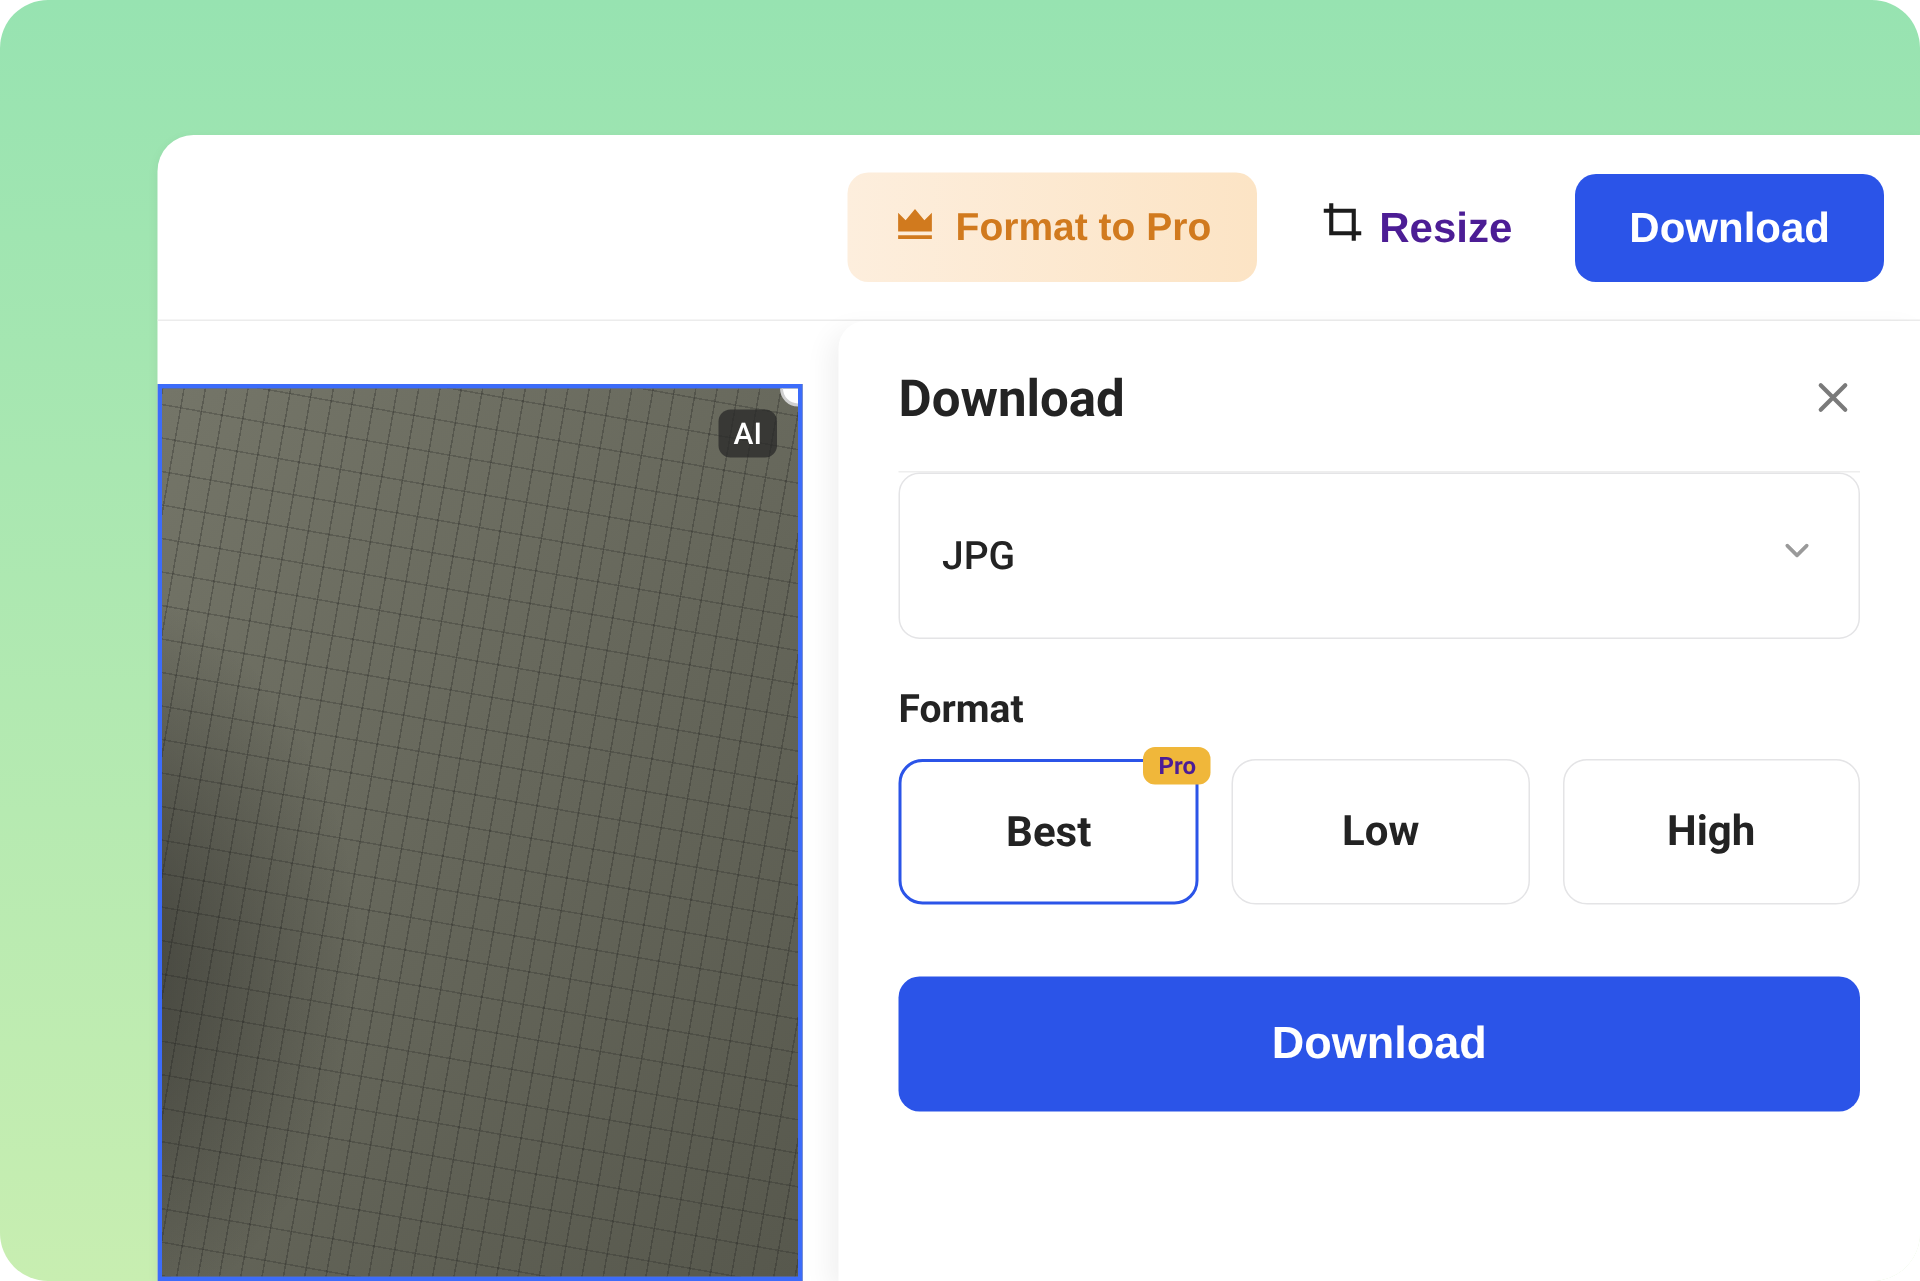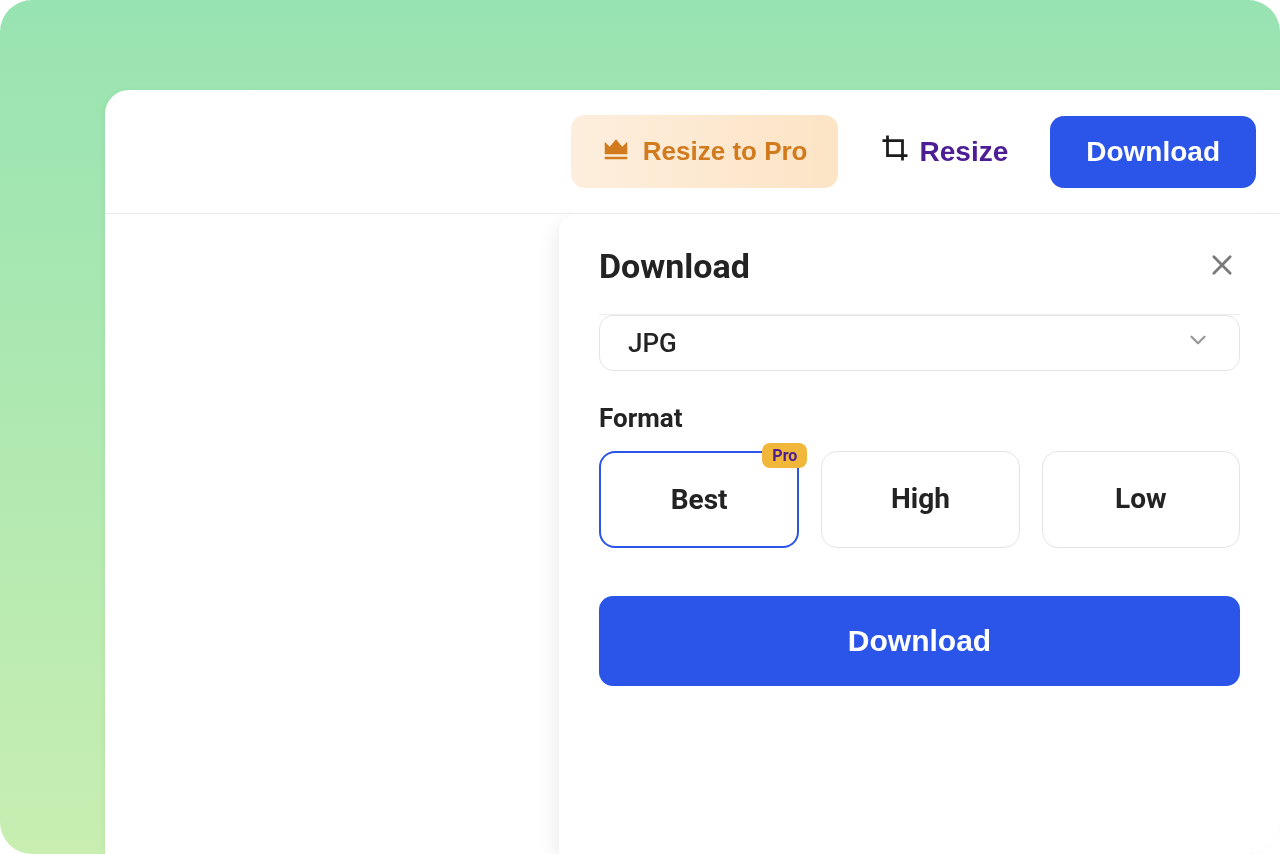--- a/index.html
+++ b/index.html
@@ -159,21 +159,21 @@
       color: #232323;
       margin-top: 32px;
       margin-bottom: 18px;
     }
     .format-select {
       display: flex;
       align-items: center;
       justify-content: space-between;
       border: 1.5px solid #e4e4e6;
       border-radius: 14px;
-      padding: 11px 28px;
+      padding: 38px 28px;
       font-size: 26px;
       font-weight: 500;
       color: #232323;
       cursor: pointer;
     }
     .chevron-icon { color: #9a9a9a; }
     .quality-row {
       display: flex;
       gap: 22px;
     }
@@ -223,38 +223,43 @@
 <div class="outer-bg">
   <div class="app-window">
 
     <div class="toolbar">
       <button class="upgrade-btn">
         <span>
           <svg class="crown-icon" viewBox="0 0 24 24" fill="#d17a1e">
               <path d="M3 7l4 4 5-6 5 6 4-4v10H3V7zm0 12h18v2H3v-2z"></path>
             </svg>
         </span>
-        <span>Resize to Pro</span>
+        <span>Format to Pro</span>
       </button>
       <button class="resize-btn">
         <span>
           <svg class="crop-icon" viewBox="0 0 24 24" fill="none" stroke="#1c1c1c" stroke-width="2.2">
               <path d="M6 2v16h16"></path>
               <path d="M2 6h16v16"></path>
             </svg>
         </span>
         <span>Resize</span>
       </button>
       <button class="download-btn-top">
         <span>Download</span>
       </button>
     </div>
 
     <div class="canvas-area">
 
+      <div class="image-frame">
+        <div class="image-texture"></div>
+        <div class="ai-badge">AI</div>
+        <div class="corner-handle"></div>
+      </div>
 
       <div class="panel">
         <div class="panel-header">
           <div class="panel-title">Download</div>
           <button class="close-btn">
             <span>
               <svg width="28" height="28" viewBox="0 0 24 24" fill="none" stroke="currentColor" stroke-width="2.4" stroke-linecap="round">
                   <path d="M5 5l14 14M19 5L5 19"></path>
                 </svg>
             </span>
@@ -270,24 +275,24 @@
           </span>
         </div>
 
         <div class="section-label">Format</div>
         <div class="quality-row">
           <div class="quality-option selected">
             <span>Best</span>
             <span class="pro-badge">Pro</span>
           </div>
           <div class="quality-option">
-            <span>High</span>
+            <span>Low</span>
           </div>
           <div class="quality-option">
-            <span>Low</span>
+            <span>High</span>
           </div>
         </div>
 
         <button class="download-btn-main">
           <span>Download</span>
         </button>
       </div>
 
     </div>
 

